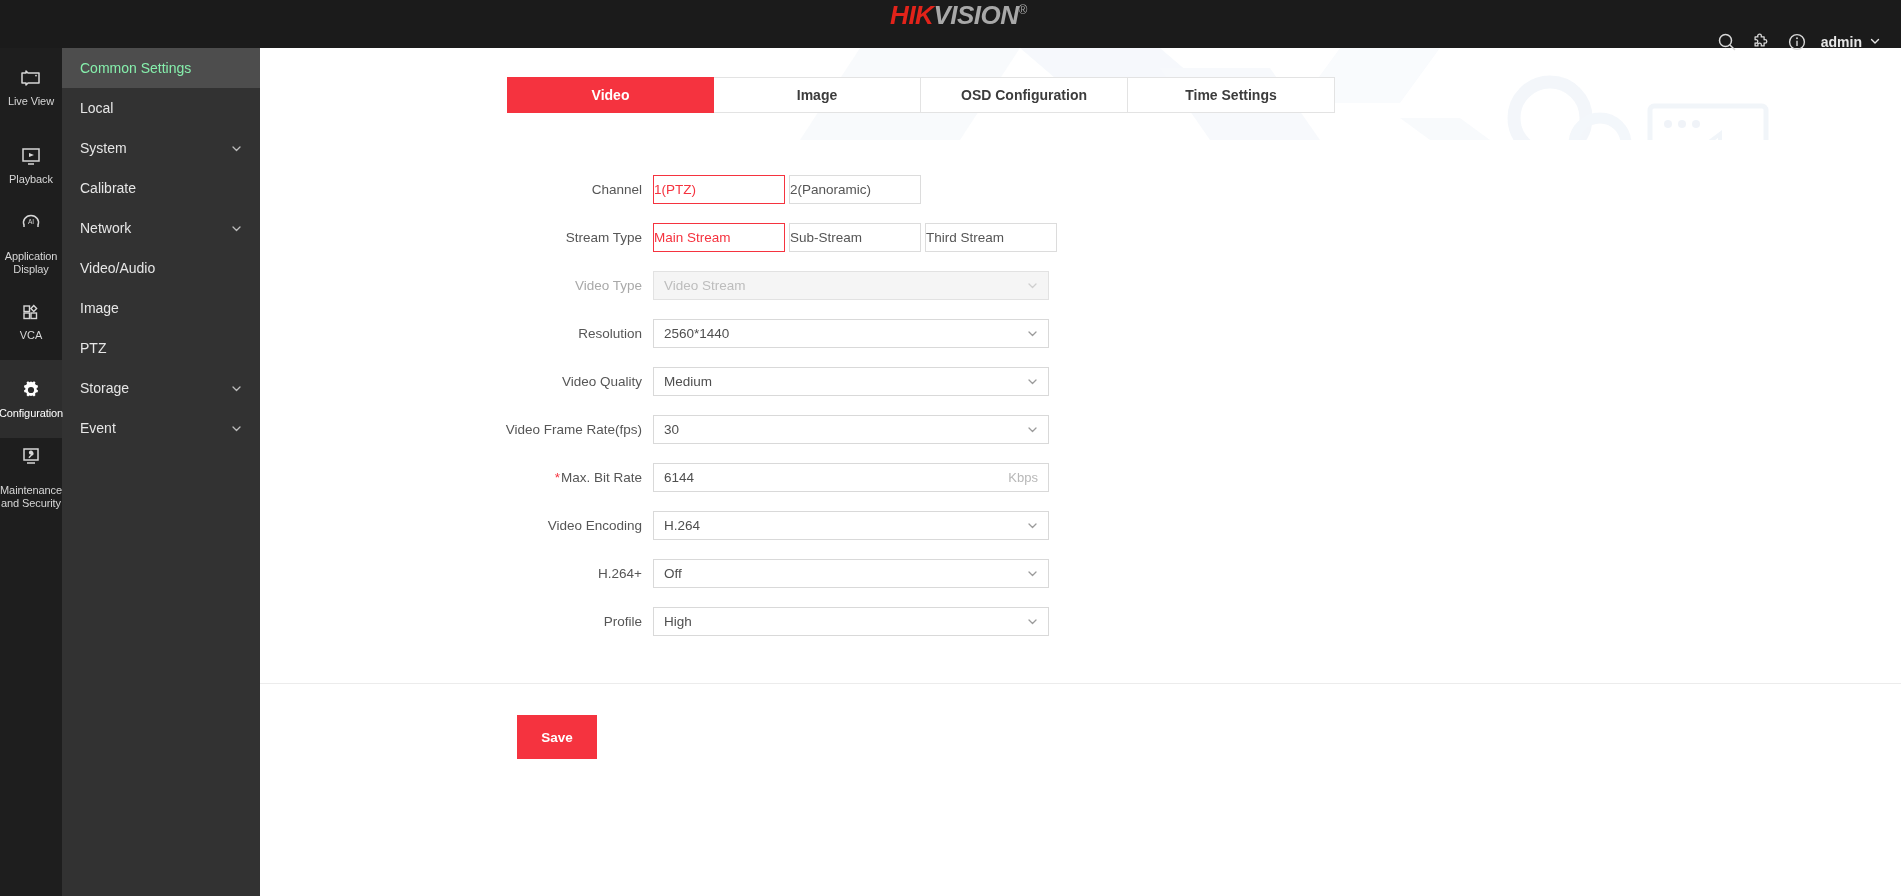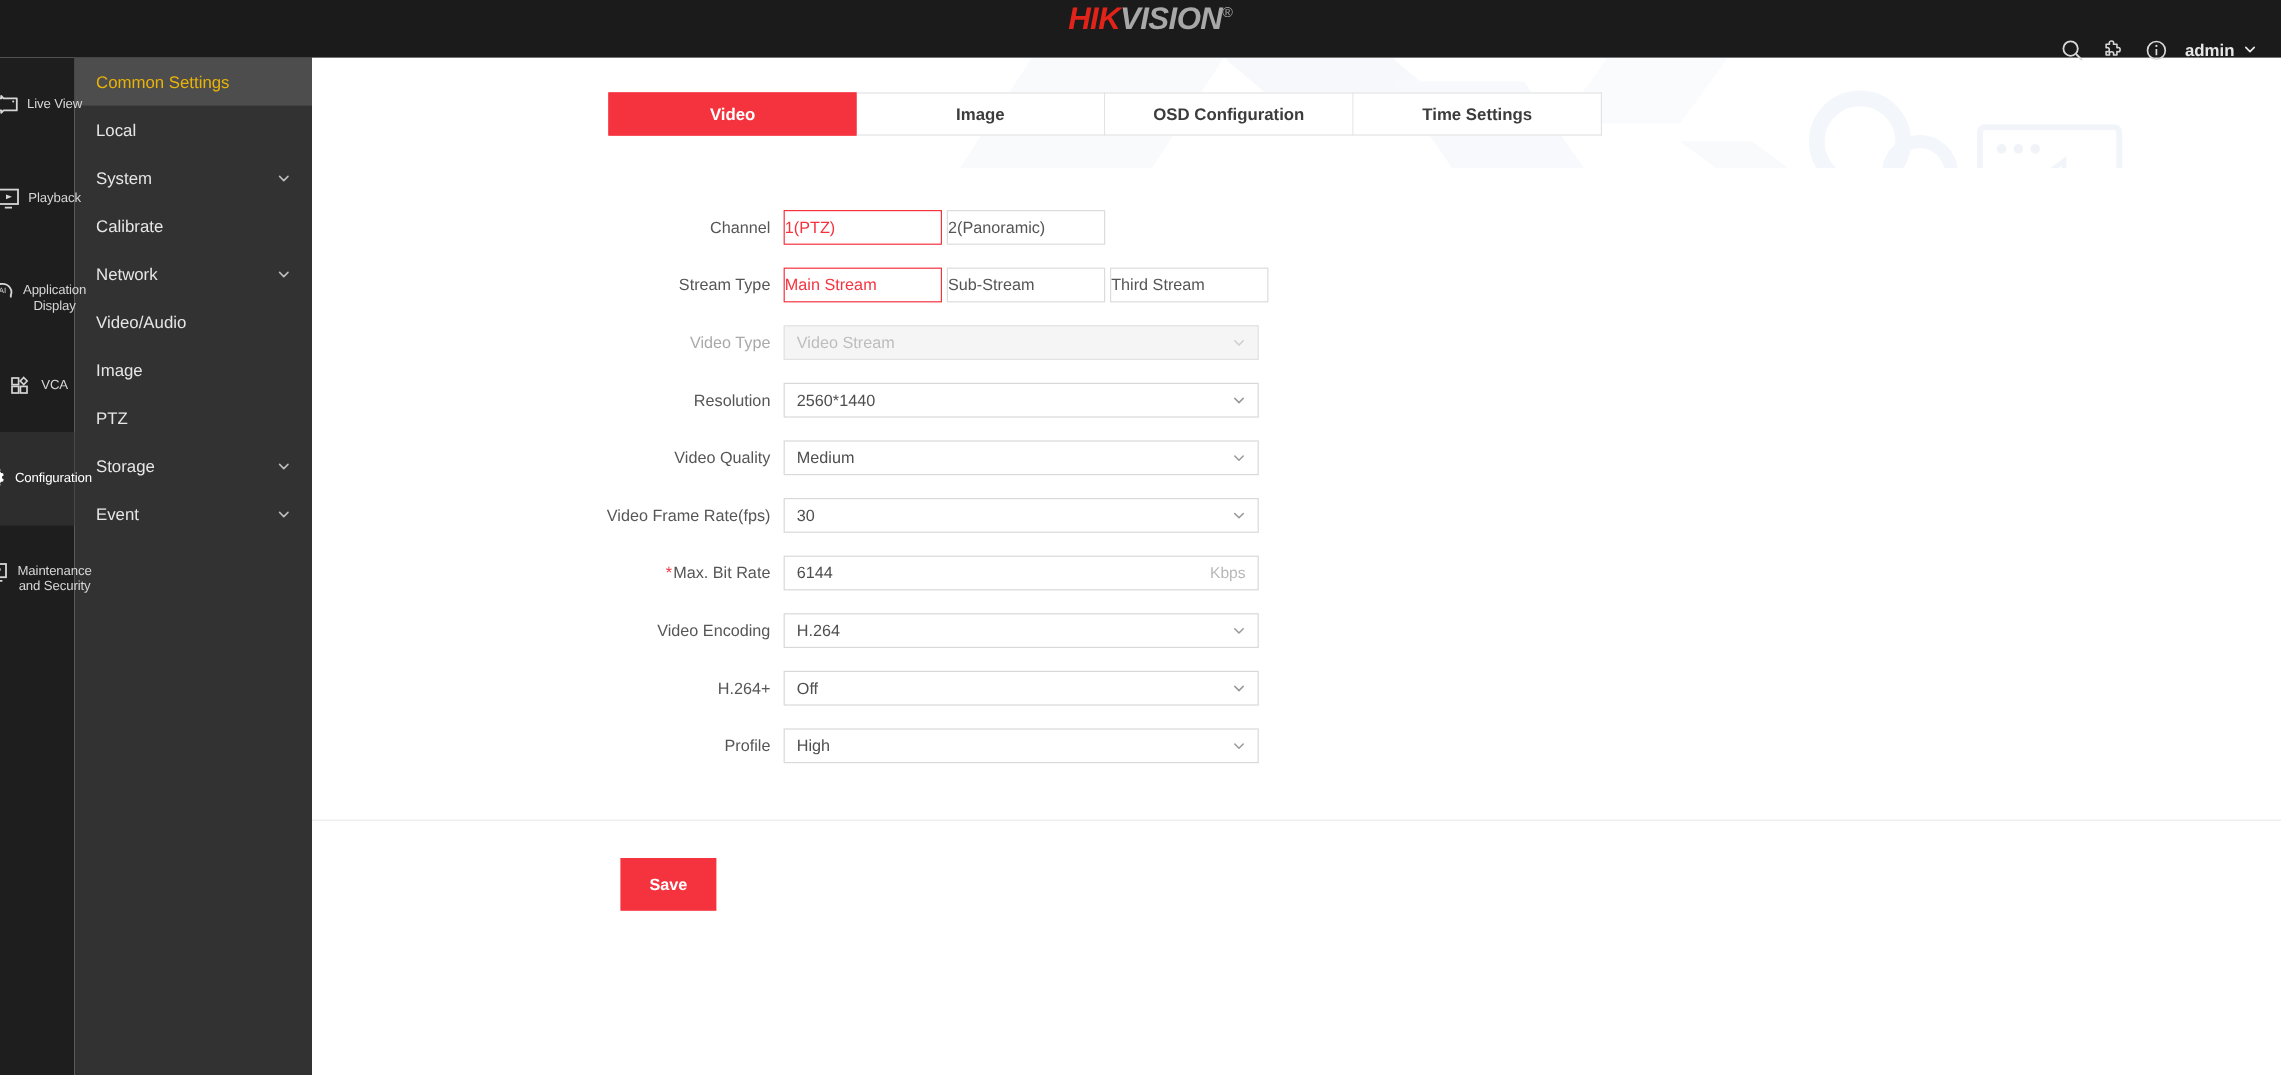--- a/index.html
+++ b/index.html
@@ -48,21 +48,21 @@
 
   
   .rail {
     position: absolute; top: 48px; left: 0;
     width: 62px; height: 848px;
     background: #1e1e1e;
     z-index: 20;
   }
   .rail-item {
     width: 62px; height: 78px;
-    display: flex; 
+    display: flex; flex-direction: column;
     align-items: center; justify-content: center;
     gap: 5px;
     cursor: pointer;
     color: #d6d6d6;
   }
   .rail-item.active { background: #2d2d2d; color: #ffffff; }
   .rail-ico { width: 24px; height: 24px; display: flex; align-items: center; justify-content: center; }
   .rail-ico svg { display: block; }
   .rail-label {
     font-size: 11px; line-height: 13px;
@@ -78,21 +78,21 @@
     background: #323232;
     z-index: 15;
   }
   .nav-item {
     height: 40px;
     display: flex; align-items: center;
     padding: 0 18px 0 18px;
     color: #e6e6e6; font-size: 14px;
     cursor: pointer;
   }
-  .nav-item.active { background: #4d4d4d; color: #eab308; }
+  .nav-item.active { background: #4d4d4d; color: #86efac; }
   .nav-label { flex: 1; }
   .nav-chevron { width: 12px; height: 12px; display: flex; align-items: center; justify-content: center; }
   .nav-chevron svg { display: block; }
 
   
   .main {
     position: absolute; top: 48px; left: 260px;
     width: 1641px; height: 848px;
     background: #ffffff;
     overflow: hidden;

